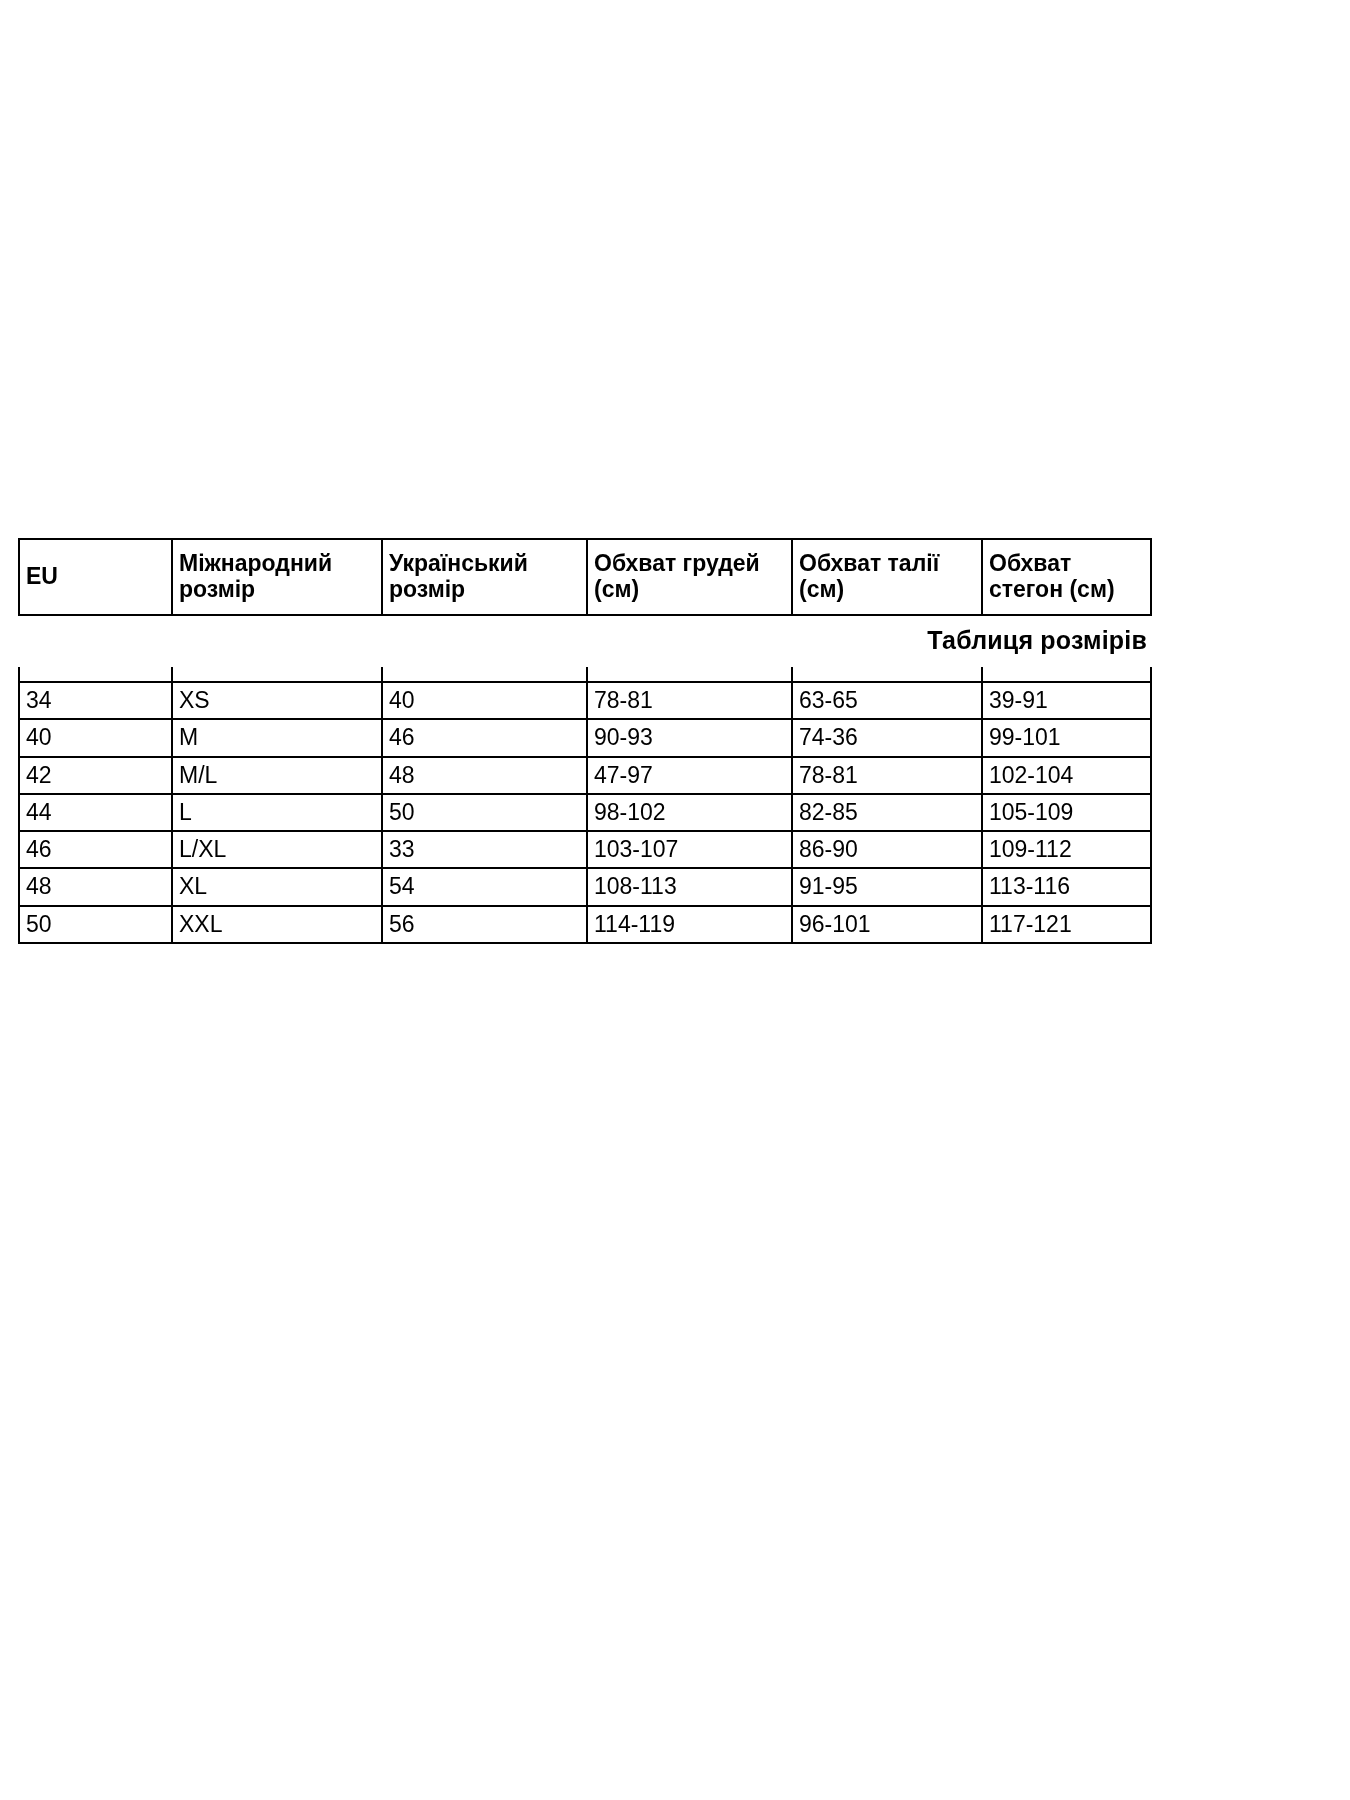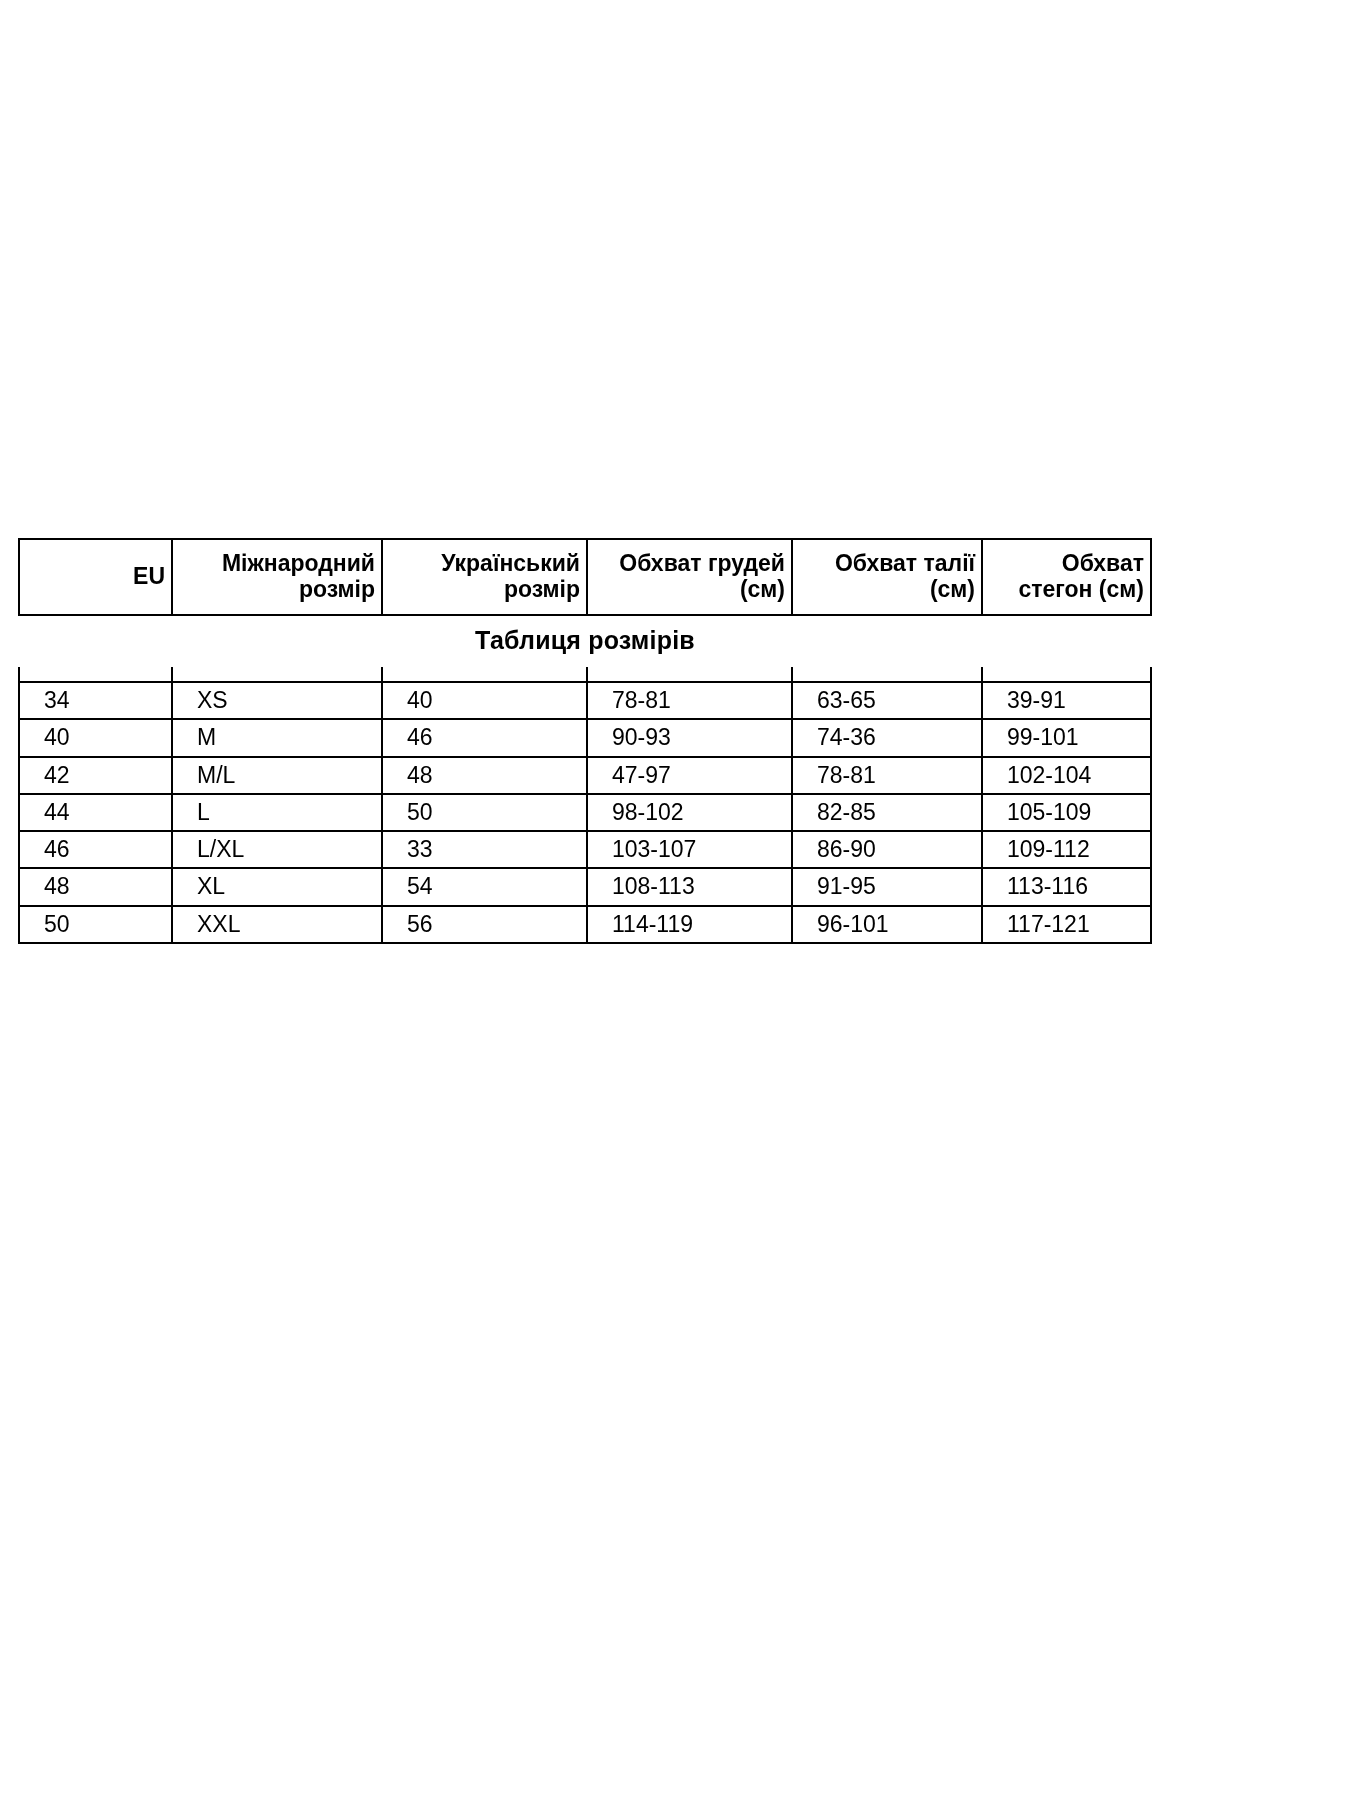--- a/index.html
+++ b/index.html
@@ -36,52 +36,52 @@
   }
   table.size-table col.c1 { width: 153px; }
   table.size-table col.c2 { width: 210px; }
   table.size-table col.c3 { width: 205px; }
   table.size-table col.c4 { width: 205px; }
   table.size-table col.c5 { width: 190px; }
   table.size-table col.c6 { width: 169px; }
 
   .title-row td {
     border: none;
-    text-align: center;
+    text-align: right;
     font-size: 25px;
     font-weight: bold;
     padding: 10px 4px 12px 4px;
     letter-spacing: 0.2px;
   }
   .spacer-row td {
     border-left: 2px solid #000;
     border-right: 2px solid #000;
     height: 14px;
     padding: 0;
   }
   .spacer-row td.first {
     border-left: 2px solid #000;
   }
   thead.head-row th {
     border: 2px solid #000000;
     font-size: 23px;
     font-weight: bold;
-    text-align: right;
+    text-align: left;
     vertical-align: middle;
     padding: 10px 6px;
     line-height: 1.12;
     height: 76px;
     box-sizing: border-box;
   }
   tbody.body-rows td {
     border: 2px solid #000000;
     font-size: 23px;
     font-weight: normal;
     text-align: left;
-    padding: 5px 24px;
+    padding: 5px 6px;
     height: 28px;
     box-sizing: border-box;
     line-height: 1.1;
   }
 </style>
 </head>
 <body>
 
 <div class="page">
   <div class="table-wrap">

